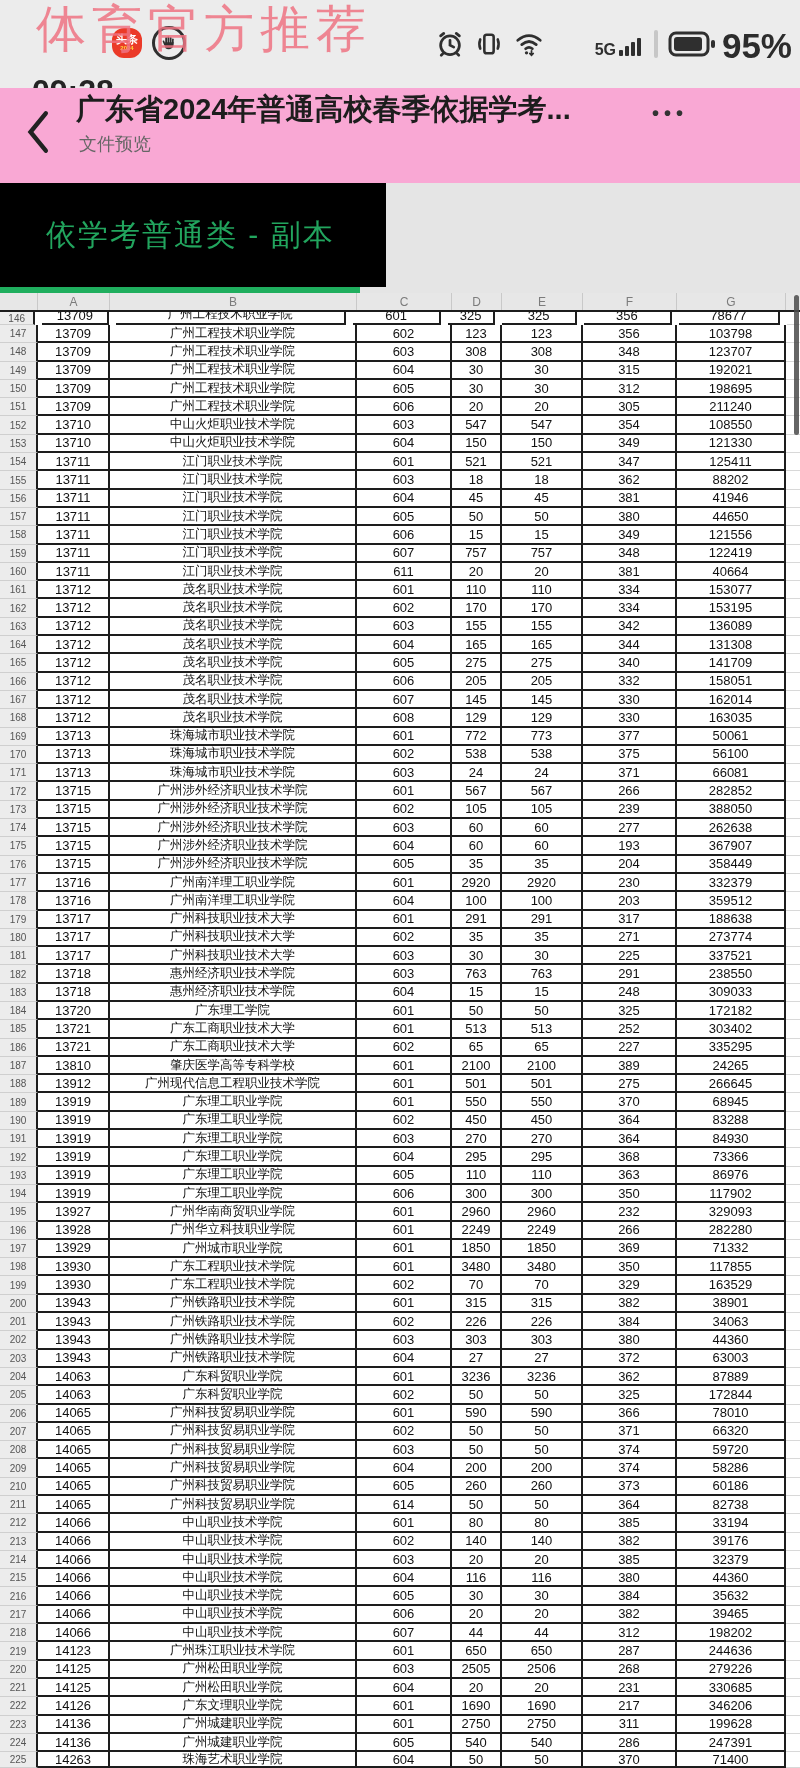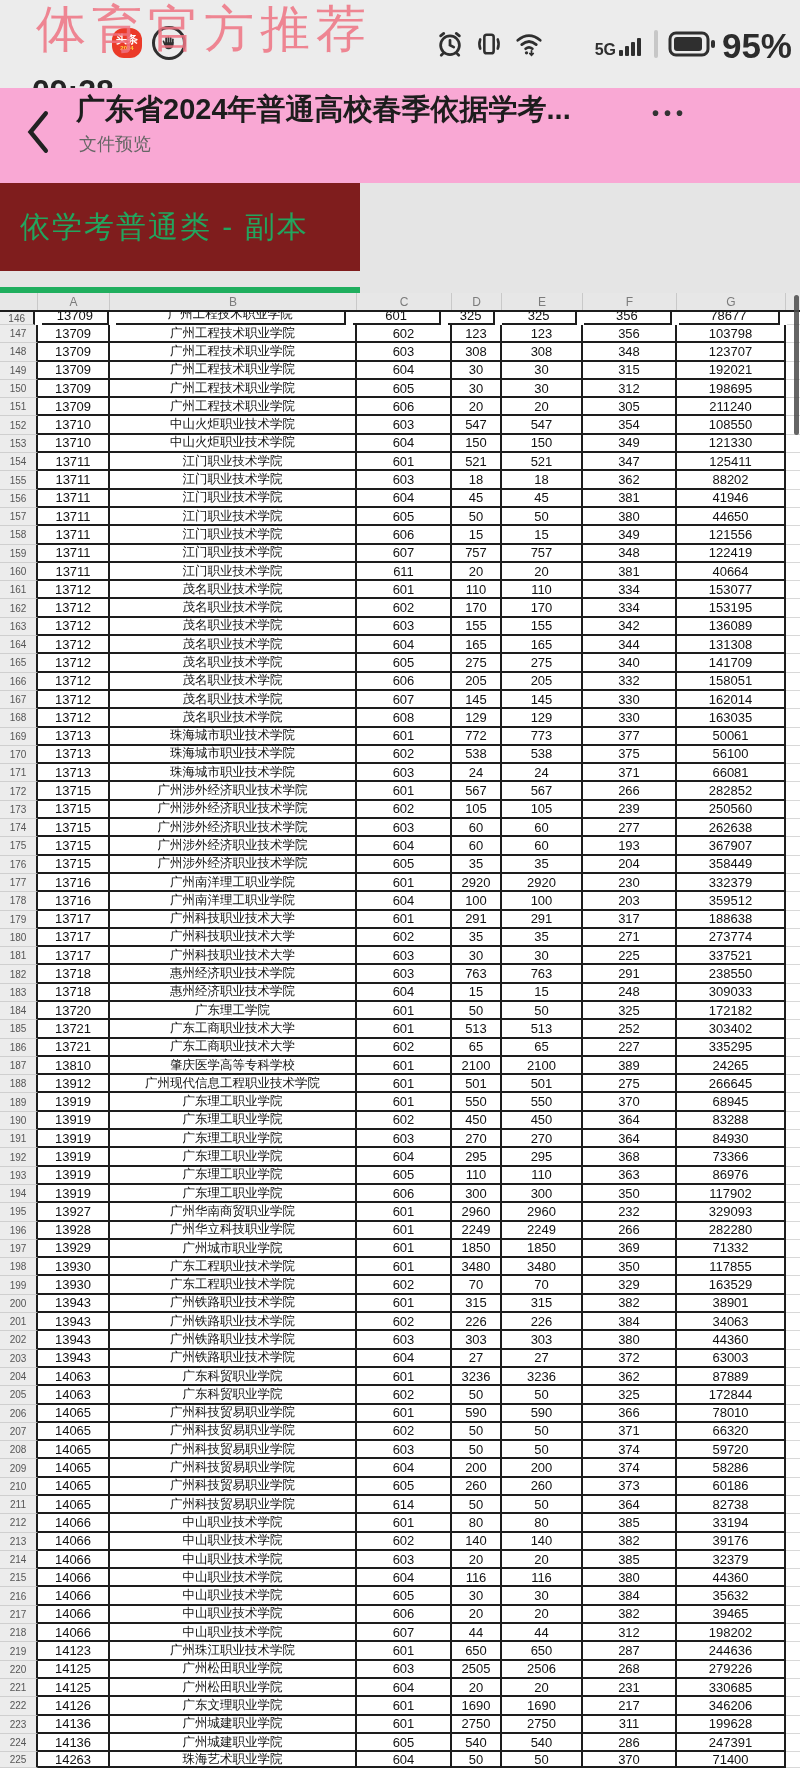--- a/index.html
+++ b/index.html
@@ -44,22 +44,22 @@
   .back-btn{position:absolute;left:22px;top:18px;width:36px;height:52px;}
   .nav-title{
     position:absolute;left:76px;top:2px;width:580px;
     font-size:29px;font-weight:700;color:#1d1d1d;white-space:nowrap;overflow:hidden;
   }
   .nav-sub{position:absolute;left:79px;top:44px;font-size:18px;color:#666;}
   .nav-menu{position:absolute;right:112px;top:14px;font-size:20px;letter-spacing:5px;color:#333;font-weight:700;}
   
   .tabbar{position:absolute;top:183px;left:0;width:800px;height:110px;background:#e5e5e5;}
   .tab-active{
-    position:absolute;left:0;top:0;width:360px;height:88px;background:#7f1d1d;
-    display:flex;align-items:center;
+    position:absolute;left:0;top:0;width:360px;height:104px;background:#000000;
+    display:flex;align-items:center;padding-left:26px;
   }
   .tab-active .tab-label{
     padding-left:20px;font-size:30px;letter-spacing:2px;font-weight:500;
   }
   .tab-underline{position:absolute;left:0;top:104px;width:360px;height:6px;}
   
   .sheet{position:absolute;top:293px;left:0;width:800px;}
   .hdr{display:flex;height:19px;background:#e7e7e7;border-bottom:2px solid #1c1c1c;box-sizing:border-box;}
   .hdr span{
     box-sizing:border-box;display:flex;align-items:center;justify-content:center;
@@ -504,21 +504,21 @@
         <span class="cell col-h"></span>
       </div>
       <div class="row">
         <span class="cell col-rn">173</span>
         <span class="cell col-a">13715</span>
         <span class="cell col-b">广州涉外经济职业技术学院</span>
         <span class="cell col-c">602</span>
         <span class="cell col-d">105</span>
         <span class="cell col-e">105</span>
         <span class="cell col-f">239</span>
-        <span class="cell col-g">250560</span>
+        <span class="cell col-g">388050</span>
         <span class="cell col-h"></span>
       </div>
       <div class="row">
         <span class="cell col-rn">174</span>
         <span class="cell col-a">13715</span>
         <span class="cell col-b">广州涉外经济职业技术学院</span>
         <span class="cell col-c">603</span>
         <span class="cell col-d">60</span>
         <span class="cell col-e">60</span>
         <span class="cell col-f">277</span>

